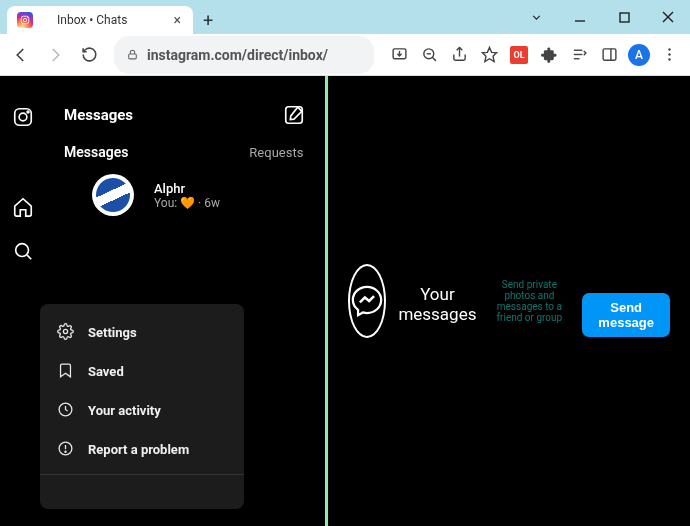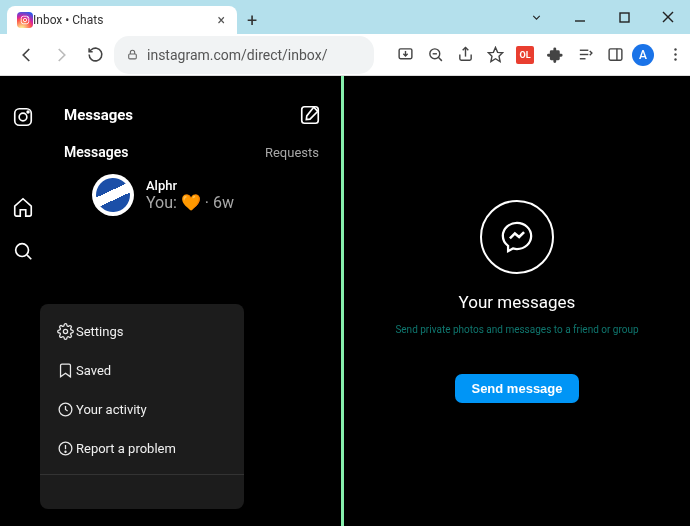--- a/index.html
+++ b/index.html
@@ -22,22 +22,22 @@
   }
   .tab {
     display: flex;
     align-items: center;
     background: #fff;
     border-top-left-radius: 8px;
     border-top-right-radius: 8px;
     margin-top: 6px;
     margin-left: 7px;
     padding: 0 10px 0 10px;
-    width: 230px;
-    gap: 0;
+    width: 186px;
+    gap: 24px;
     font-size: 12px;
     color: #333;
   }
   .tab .favicon {
     width: 16px; height: 16px;
     border-radius: 4px;
     background: radial-gradient(circle at 30% 107%, #fdf497 0%, #fdf497 5%, #fd5949 45%, #d6249f 60%, #285AEB 90%);
     display:flex;align-items:center;justify-content:center;
   }
   .tab .tabtitle { flex:1; white-space:nowrap; overflow:hidden; text-overflow:ellipsis; }
@@ -61,36 +61,37 @@
   .toolbar {
     height: 42px;
     background:#fff;
     border-bottom:1px solid #ddd;
     display:flex;
     align-items:center;
     padding: 0 6px;
     gap:4px;
   }
   .tbtn {
-    width:30px;height:30px;display:flex;align-items:center;justify-content:flex-end;
+    width:30px;height:30px;display:flex;align-items:center;justify-content:center;
     color:#444;border-radius:50%;
   }
   .tbtn.dis { color:#bbb; }
   .urlbar {
     flex:1;
     height:38px;
     background:#f1f3f4;
     border-radius:15px;
     display:flex;
     align-items:center;
     padding:0 12px;
     color:#555;
     font-size:14px;
     gap:8px;
     margin: 0 6px;
+    font-weight: bold;
   }
   .urlbar .lock { color:#666; }
   .rightctrls { display:flex; align-items:center; gap:0px; }
   .rightctrls .tbtn svg { width:17px; height:17px; }
   .ext-badge {
     width:18px;height:18px;background:#e93e30;color:#fff;font-size:9px;font-weight:700;
     display:flex;align-items:center;justify-content:center;border-radius:2px;
   }
   .avatar-circle {
     width:22px;height:22px;border-radius:50%;background:#1a73e8;color:#fff;
@@ -125,65 +126,66 @@
   }
   .msghdr h2 { font-size:15px; font-weight:700; }
   .compose { color:#fff; }
   .subline {
     padding: 18px 22px 0 64px;
     display:flex;justify-content:space-between;align-items:center;
     font-size:13px; color:#a8a8a8;
   }
   .subline .msgbold { color:#fff; font-weight:600; font-size:14px;}
   .convo {
-    display:flex;align-items:center;gap:12px;
+    display:flex;align-items:center;gap:20px;
     padding: 14px 22px 0 92px;
   }
   .convo .av {
     width:42px;height:42px;border-radius:50%;
     background:#fff;
     display:flex;align-items:center;justify-content:center;
     overflow:hidden;
   }
   .convo .av-inner {
     width:34px;height:34px;border-radius:50%;
     background:linear-gradient(135deg,#1b4fa8 0%,#1b4fa8 40%,#fff 40%,#fff 60%,#1b4fa8 60%);
     transform:rotate(20deg);
   }
   .convo .name { font-size:13px; font-weight:500; }
-  .convo .sub { font-size:16px; color:#a8a8a8; }
+  .convo .sub { font-size:12px; color:#a8a8a8; }
 
   
   .menu {
     position:absolute;
     left:40px; top:228px;
     width:204px;
     background:#1c1c1c;
     border-radius:8px;
     padding-top:8px;
     box-shadow:0 4px 20px rgba(0,0,0,0.6);
     font-size:13px;
     z-index:5;
   }
   .menu .mitem {
-    display:flex;align-items:center;gap:2px;
+    display:flex;align-items:flex-end;gap:14px;
     padding:11px 16px;
     color:#f0f0f0;
+    font-weight:bold;
   }
   .menu .micon { width:18px; display:flex;align-items:center;justify-content:center; color:#e8e8e8; }
   .menu hr { border:none; border-top:1px solid #333; margin:6px 0; }
   .menu .section {
     padding:14px 16px;
     color:#eee;
   }
 
   
   .center {
     flex:1;
-    display:flex;flex-direction:column;align-items:center;justify-content:center;
+    display:flex;flex-direction:row;align-items:center;justify-content:center;
     gap:12px;
     text-align:center;
     padding:0 20px;
   }
   .bigcircle {
     width:74px;height:74px;border:2px solid #fff;border-radius:50%;
     display:flex;align-items:center;justify-content:center;
   }
   .center h3 { font-size:17px; font-weight:400; color:#fff; margin-top:6px;}
   .center p { font-size:10px; color:#0f766e; }

